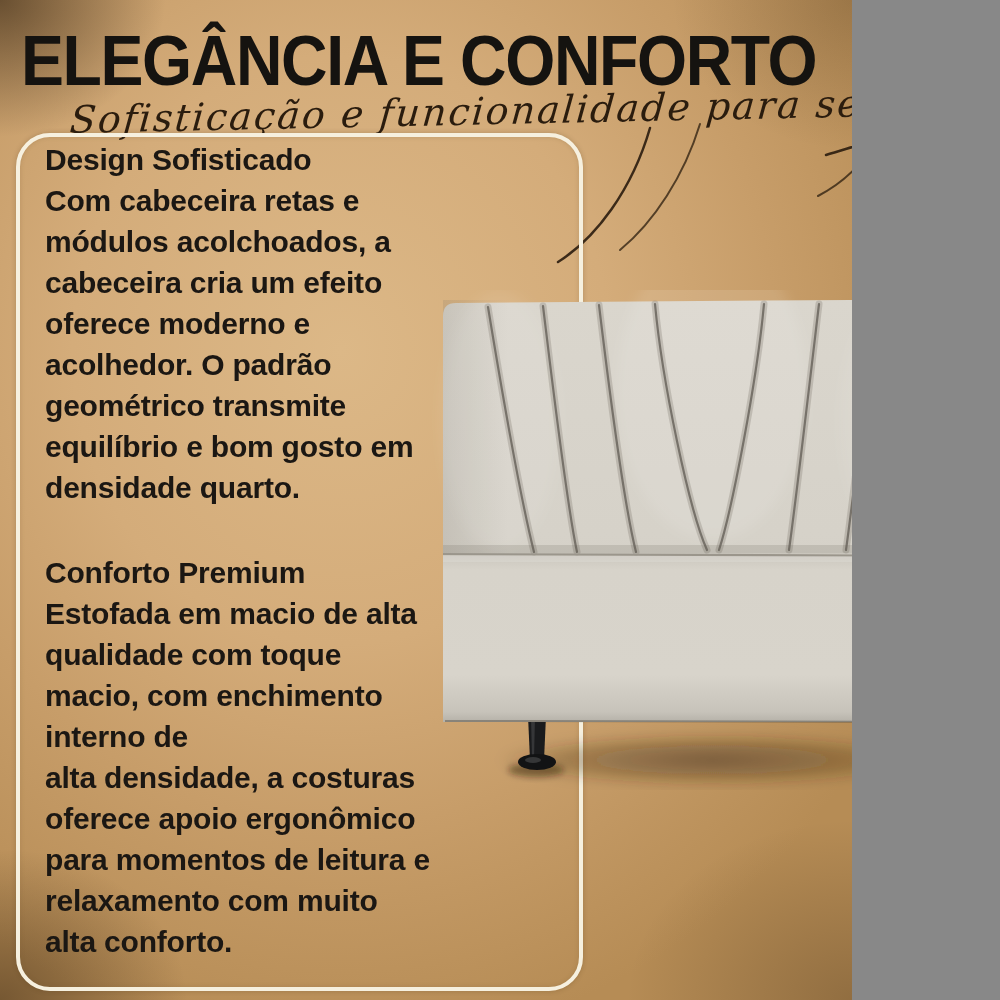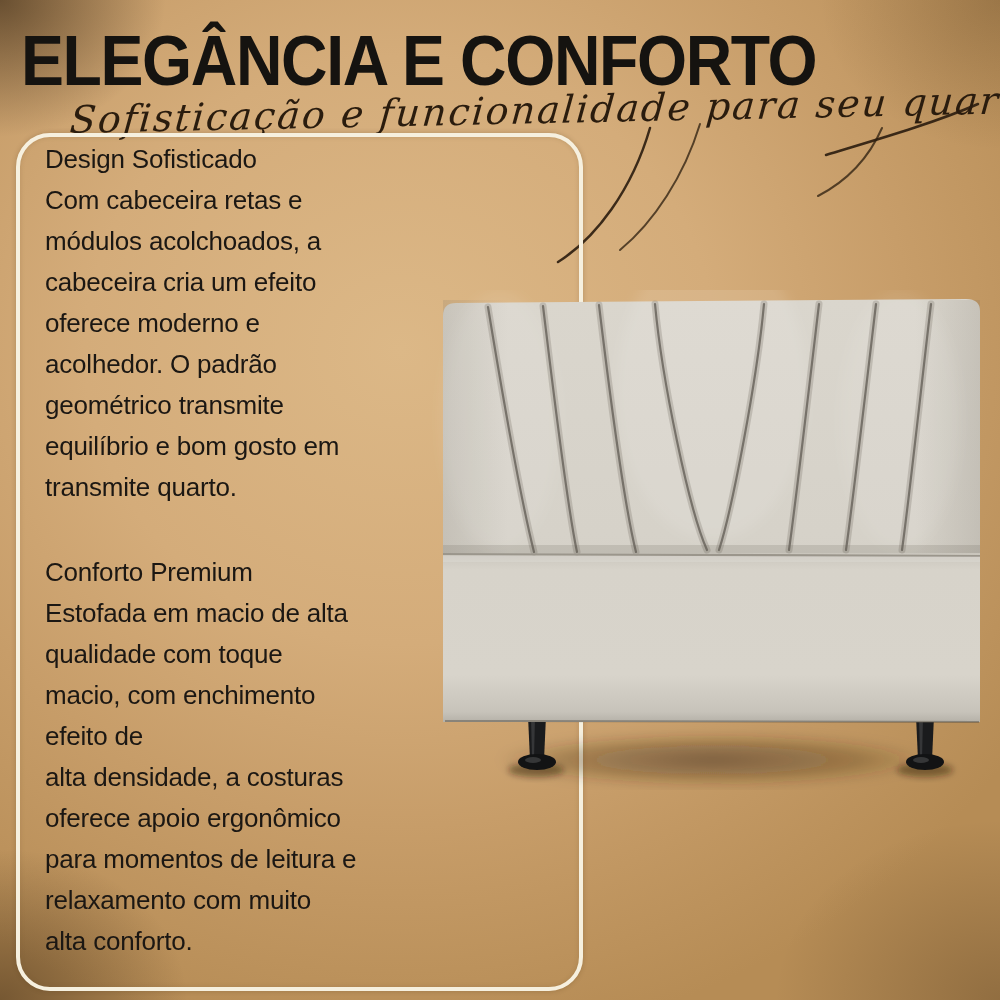--- a/index.html
+++ b/index.html
@@ -1,17 +1,17 @@
 <!DOCTYPE html>
 <html><head>
 <meta charset="utf-8">
 <style>
   html,body{margin:0;padding:0;background:#888;}
   .stage{
-    position:relative;width:1000px;height:1000px;overflow:hidden;
+    position:relative;width:852px;height:1000px;overflow:hidden;
     font-family:"Liberation Sans",sans-serif;
     background:
       radial-gradient(230px 190px at 0% 0%, rgba(30,18,6,0.55), rgba(30,18,6,0) 72%),
       radial-gradient(260px 210px at 0% 100%, rgba(40,24,8,0.45), rgba(40,24,8,0) 72%),
       radial-gradient(300px 240px at 100% 100%, rgba(50,32,12,0.28), rgba(50,32,12,0) 75%),
       radial-gradient(240px 200px at 100% 0%, rgba(50,32,12,0.22), rgba(50,32,12,0) 75%),
       radial-gradient(75% 70% at 40% 35%, #dcb887 0%, #d4ac7a 42%, #c79d69 68%, #b68c55 100%);
   }
   .title{
     position:absolute;left:21px;top:26px;margin:0;
@@ -27,21 +27,21 @@
     transform:rotate(-1.2deg) skewX(-6deg);transform-origin:left top;
   }
   .flourishes{position:absolute;left:0;top:0;pointer-events:none;}
   .card{
     position:absolute;left:16px;top:133px;width:567px;height:858px;
     box-sizing:border-box;border:4px solid #f6f0df;border-radius:34px;
     box-shadow:0 0 5px rgba(70,48,20,0.25), inset 0 0 4px rgba(120,90,50,0.25);
   }
   .card-text{
     position:absolute;left:25px;top:2px;width:530px;
-    font-size:26px;line-height:41px;font-weight:normal;
+    font-size:30px;line-height:41px;font-weight:bold;
     color:#1b1713;letter-spacing:-0.2px;
   }
   .para div{white-space:nowrap;}
   .para + .para{margin-top:44px;}
   .headboard{position:absolute;left:430px;top:290px;}
 </style>
 </head>
 <body>
 
 <div class="stage">
@@ -62,30 +62,30 @@
       <div class="para">
         <div>Design Sofisticado</div>
         <div>
             <div>Com cabeceira retas e</div>
             <div>módulos acolchoados, a</div>
             <div>cabeceira cria um efeito</div>
             <div>oferece moderno e</div>
             <div>acolhedor. O padrão</div>
             <div>geométrico transmite</div>
             <div>equilíbrio e bom gosto em</div>
-            <div>transmite quarto.</div>
+            <div>densidade quarto.</div>
           </div>
       </div>
       <div class="para">
         <div>Conforto Premium</div>
         <div>
             <div>Estofada em macio de alta</div>
             <div>qualidade com toque</div>
             <div>macio, com enchimento</div>
-            <div>efeito de</div>
+            <div>interno de</div>
             <div>alta densidade, a costuras</div>
             <div>oferece apoio ergonômico</div>
             <div>para momentos de leitura e</div>
             <div>relaxamento com muito</div>
             <div>alta conforto.</div>
           </div>
       </div>
     </div>
   </div>
 

